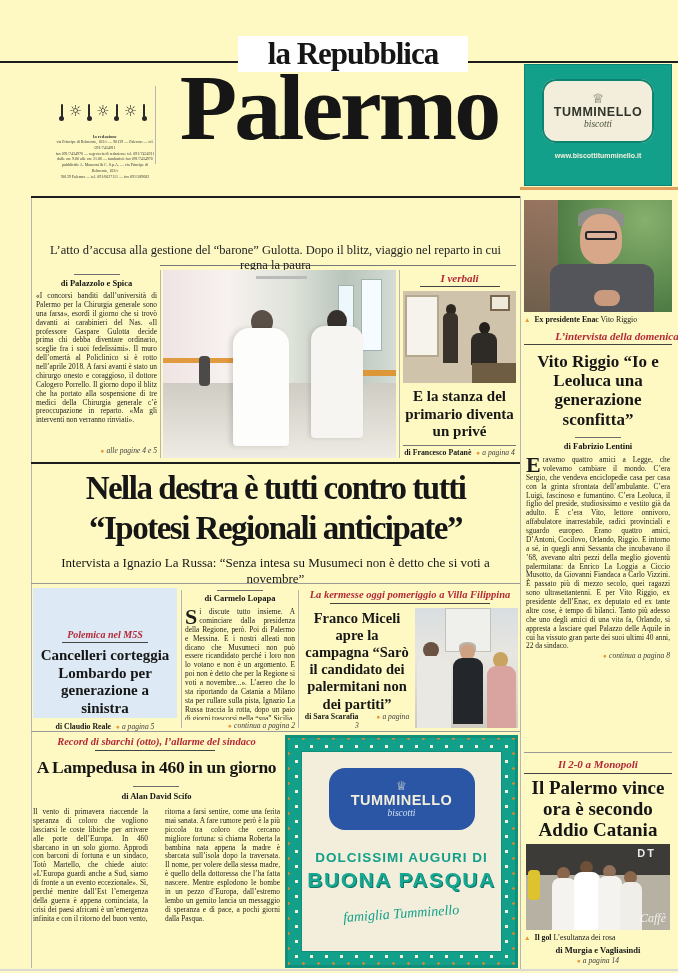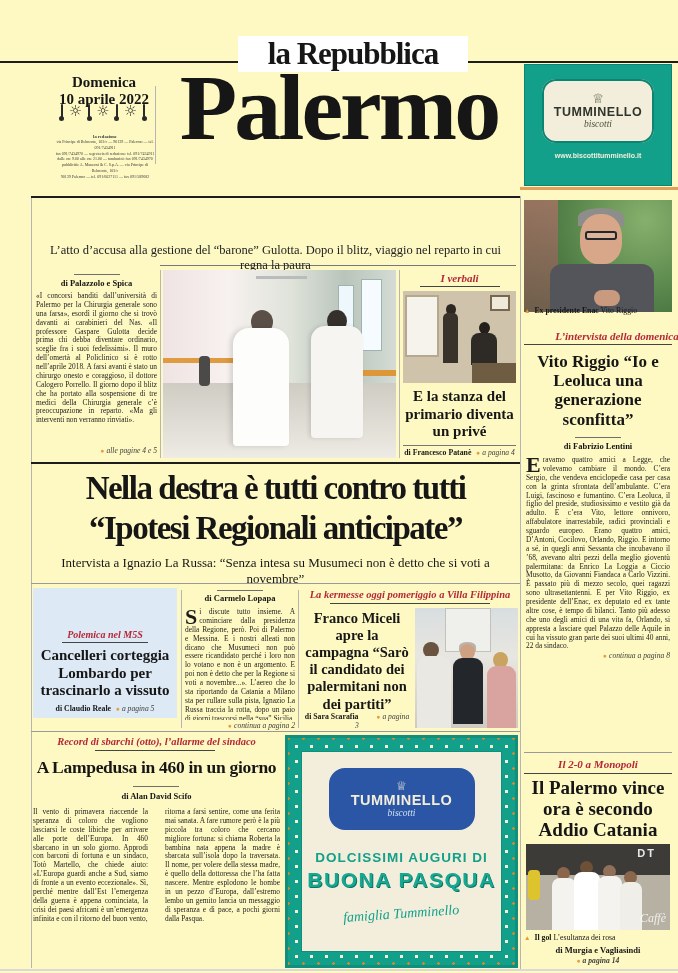--- a/index.html
+++ b/index.html
@@ -112,21 +112,21 @@
 
   
   #photo-riggio{left:524px;top:200px;width:148px;height:112px;overflow:hidden;
      background:radial-gradient(circle at 82% 18%,#86b06c,#4e7c44 60%,#3f6a38);}
   #photo-riggio .blur{left:0;top:0;width:34px;height:100%;background:linear-gradient(#b0736a,#7e5a52);opacity:.75;}
   #photo-riggio .body{left:26px;bottom:0;width:104px;height:48px;background:#54555b;border-radius:12px 12px 0 0;}
   #photo-riggio .face{left:56px;top:14px;width:42px;height:50px;background:#d8a78a;border-radius:45% 45% 42% 42%;}
   #photo-riggio .hair{left:54px;top:8px;width:46px;height:18px;background:#8d8d89;border-radius:50% 50% 0 0;}
   #photo-riggio .glasses{left:61px;top:31px;width:32px;height:9px;border:2px solid #23262b;border-radius:3px;background:rgba(255,255,255,.15);}
   #photo-riggio .hands{left:70px;bottom:6px;width:26px;height:16px;background:#c99a7e;border-radius:8px;}
-  #riggio-caption{left:524px;top:306px;width:148px;font-size:7.8px;}
+  #riggio-caption{left:524px;top:315px;width:148px;font-size:7.8px;}
   #int-kicker{left:543px;top:330px;width:148px;font-size:11px;text-align:center;}
   #int-krule{left:524px;top:344px;width:148px;height:1px;background:#444;}
   #int-headline{left:524px;top:352px;width:148px;text-align:center;font-size:17px;
                 font-weight:bold;line-height:1.13;}
   #int-brule{left:575px;top:437px;width:46px;height:1px;background:#6f6f6f;}
   #int-byline{left:524px;top:441px;width:148px;}
   #int-body{left:526px;top:456px;width:144px;height:282px;}
   #int-ref{text-align:right;}
   #rule-sport-top{left:524px;top:752px;width:148px;height:1px;background:#9a9a9a;}
   #sport-kicker{left:524px;top:758px;width:148px;font-size:11px;}
@@ -144,21 +144,21 @@
   #photo-sport .ph3{left:72px;width:24px;height:54px;}
   #photo-sport .ph4{left:94px;width:22px;height:48px;background:#efeee9;}
   #photo-sport .hd{border-radius:50%;background:#8a664b;width:13px;height:13px;}
   #photo-sport .hd1{left:31px;bottom:50px;}
   #photo-sport .hd2{left:54px;bottom:56px;background:#6e4f38;}
   #photo-sport .hd3{left:77px;bottom:52px;background:#91705a;}
   #photo-sport .hd4{left:98px;bottom:46px;}
   #photo-sport .ad{right:4px;bottom:4px;color:rgba(255,255,255,.8);font-style:italic;font-size:12px;}
   #sport-caption{left:524px;top:933px;width:148px;font-size:7.8px;}
   #sport-byline{left:524px;top:945px;width:148px;}
-  #sport-ref{left:524px;top:956px;width:148px;text-align:center;font-weight:bold;}
+  #sport-ref{left:524px;top:956px;width:148px;text-align:center;}
 
   
   #pol-h1{left:33px;top:470px;width:485px;text-align:center;font-size:33px;font-weight:bold;letter-spacing:-1.5px;line-height:1.1;}
   #pol-h2{left:33px;top:510px;width:485px;text-align:center;font-size:33px;font-weight:bold;letter-spacing:-1.5px;line-height:1.1;}
   #pol-sub{left:35px;top:555px;width:481px;text-align:center;font-size:13px;}
 
   
   #m5s-box{left:33px;top:588px;width:144px;height:130px;background:#dde9f4;padding:5px 6px;}
   #m5s-box .kicker{font-size:10px;margin-top:36px;}
   #m5s-box .krule{width:86px;}
@@ -216,24 +216,20 @@
      transform:rotate(-4deg);font-family:"Liberation Serif",serif;}
 </style>
 </head>
 <body>
 
 <div class="page">
 
   <div class="abs rule" id="top-rule"></div>
   <div class="abs" id="brand-logo">la Repubblica</div>
 
-  <div class="abs" id="date-block">
-    <div>Domenica</div>
-    <div>10 aprile 2022</div>
-  </div>
 
   <div class="abs" id="weather-row">
     <span class="therm"></span>
     <span class="sun">☼</span>
     <span class="therm"></span>
     <span class="sun">☼</span>
     <span class="therm"></span>
     <span class="sun">☼</span>
     <span class="therm"></span>
   </div>
@@ -337,21 +333,21 @@
     <div class="pageref bullet" id="int-ref">continua a pagina 8</div>
   </div>
 
   <div class="abs" id="pol-h1">Nella destra è tutti contro tutti</div>
   <div class="abs" id="pol-h2">“Ipotesi Regionali anticipate”</div>
   <div class="abs" id="pol-sub">Intervista a Ignazio La Russa: “Senza intesa su Musumeci non è detto che si voti a novembre”</div>
 
   <div class="abs" id="m5s-box">
     <div class="kicker">Polemica nel M5S</div>
     <div class="krule"></div>
-    <div id="m5s-headline">Cancelleri corteggia Lombardo per trascinarlo a vissuto</div>
+    <div id="m5s-headline">Cancelleri corteggia Lombardo per generazione a sinistra</div>
     <div id="m5s-foot">
       <span style="font-weight:bold;">di Claudio Reale</span>
       <span class="pageref bullet" style="margin-left:3px;">a pagina 5</span>
     </div>
   </div>
 
   <div class="abs" id="lopapa-col">
     <div class="brule"></div>
     <div class="byline">di Carmelo Lopapa</div>
     <div class="bodytxt clip" id="lopapa-body">

